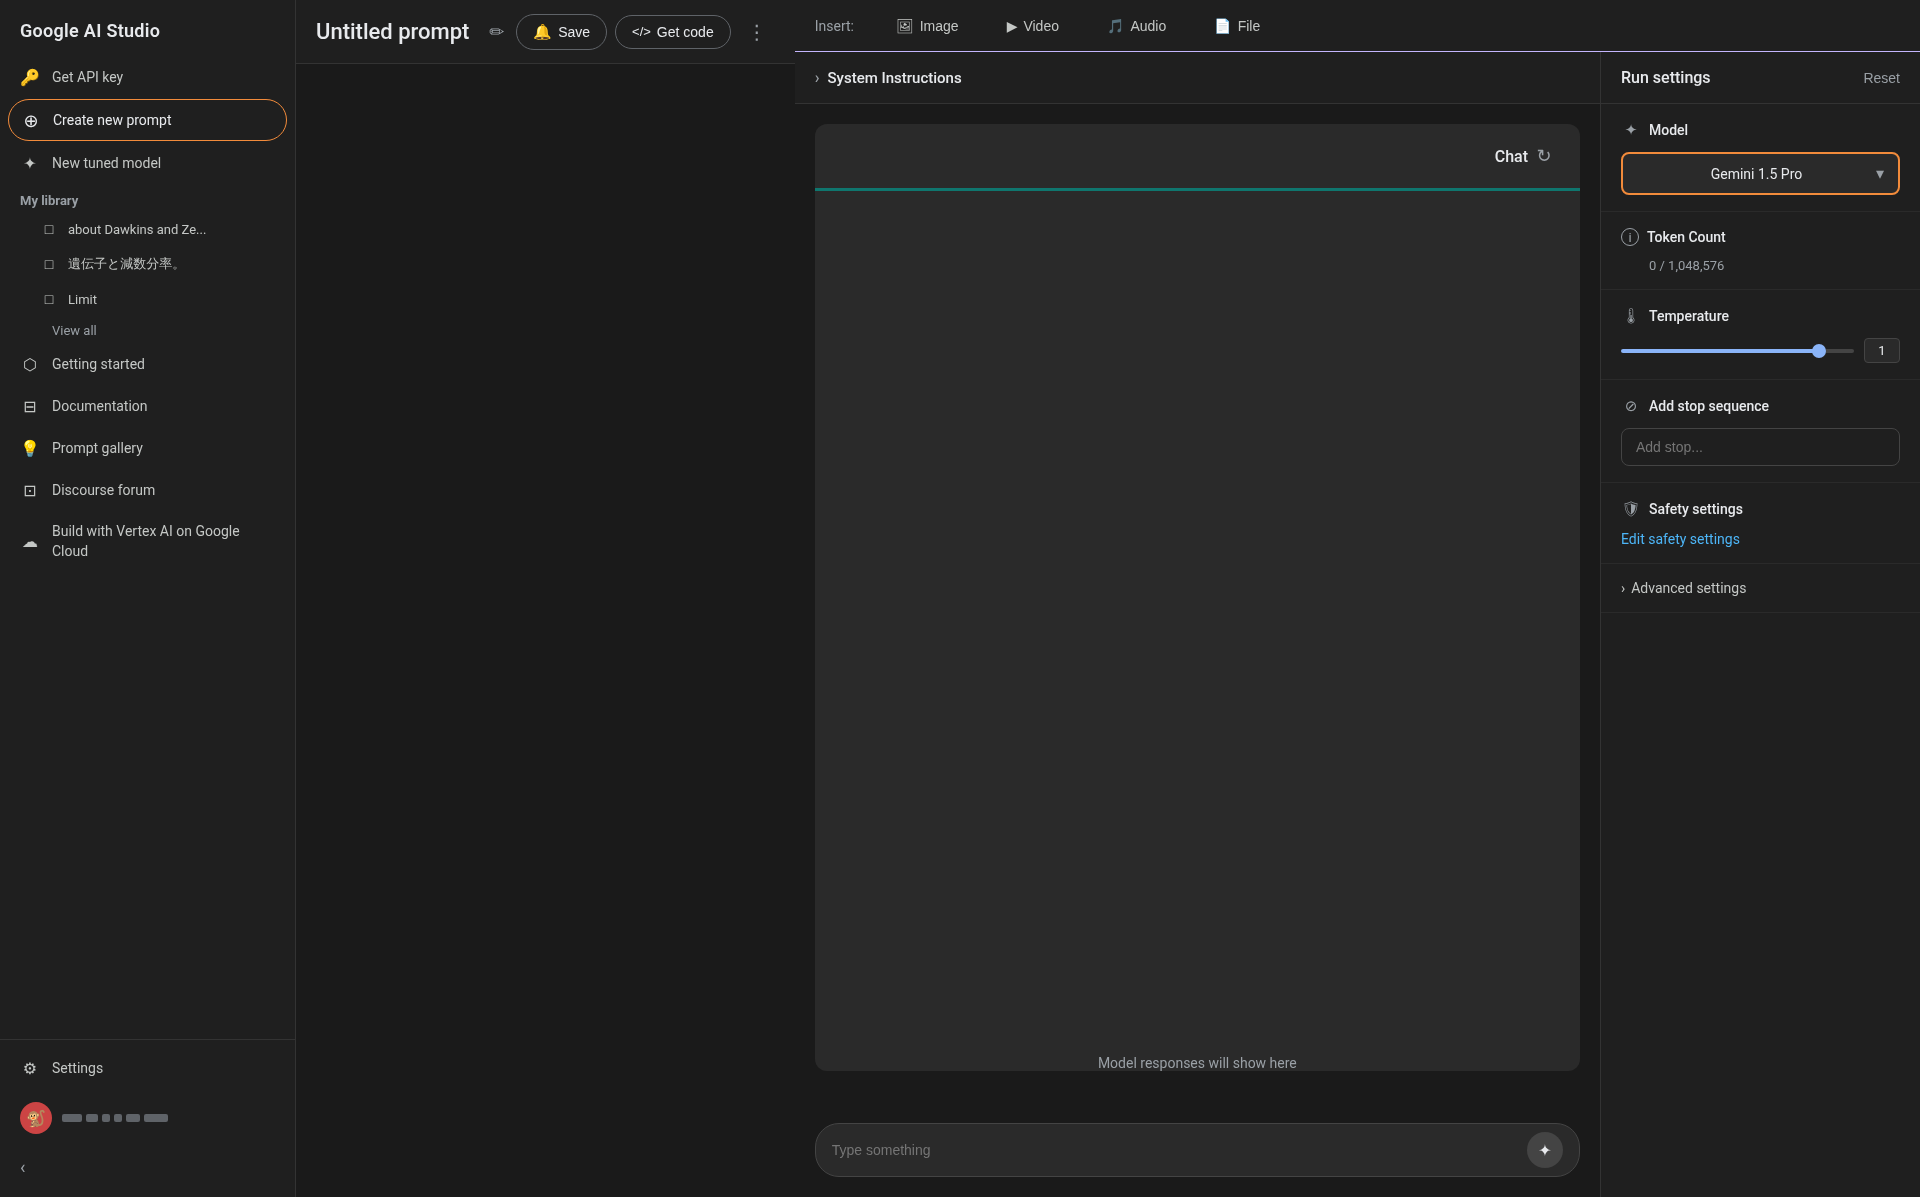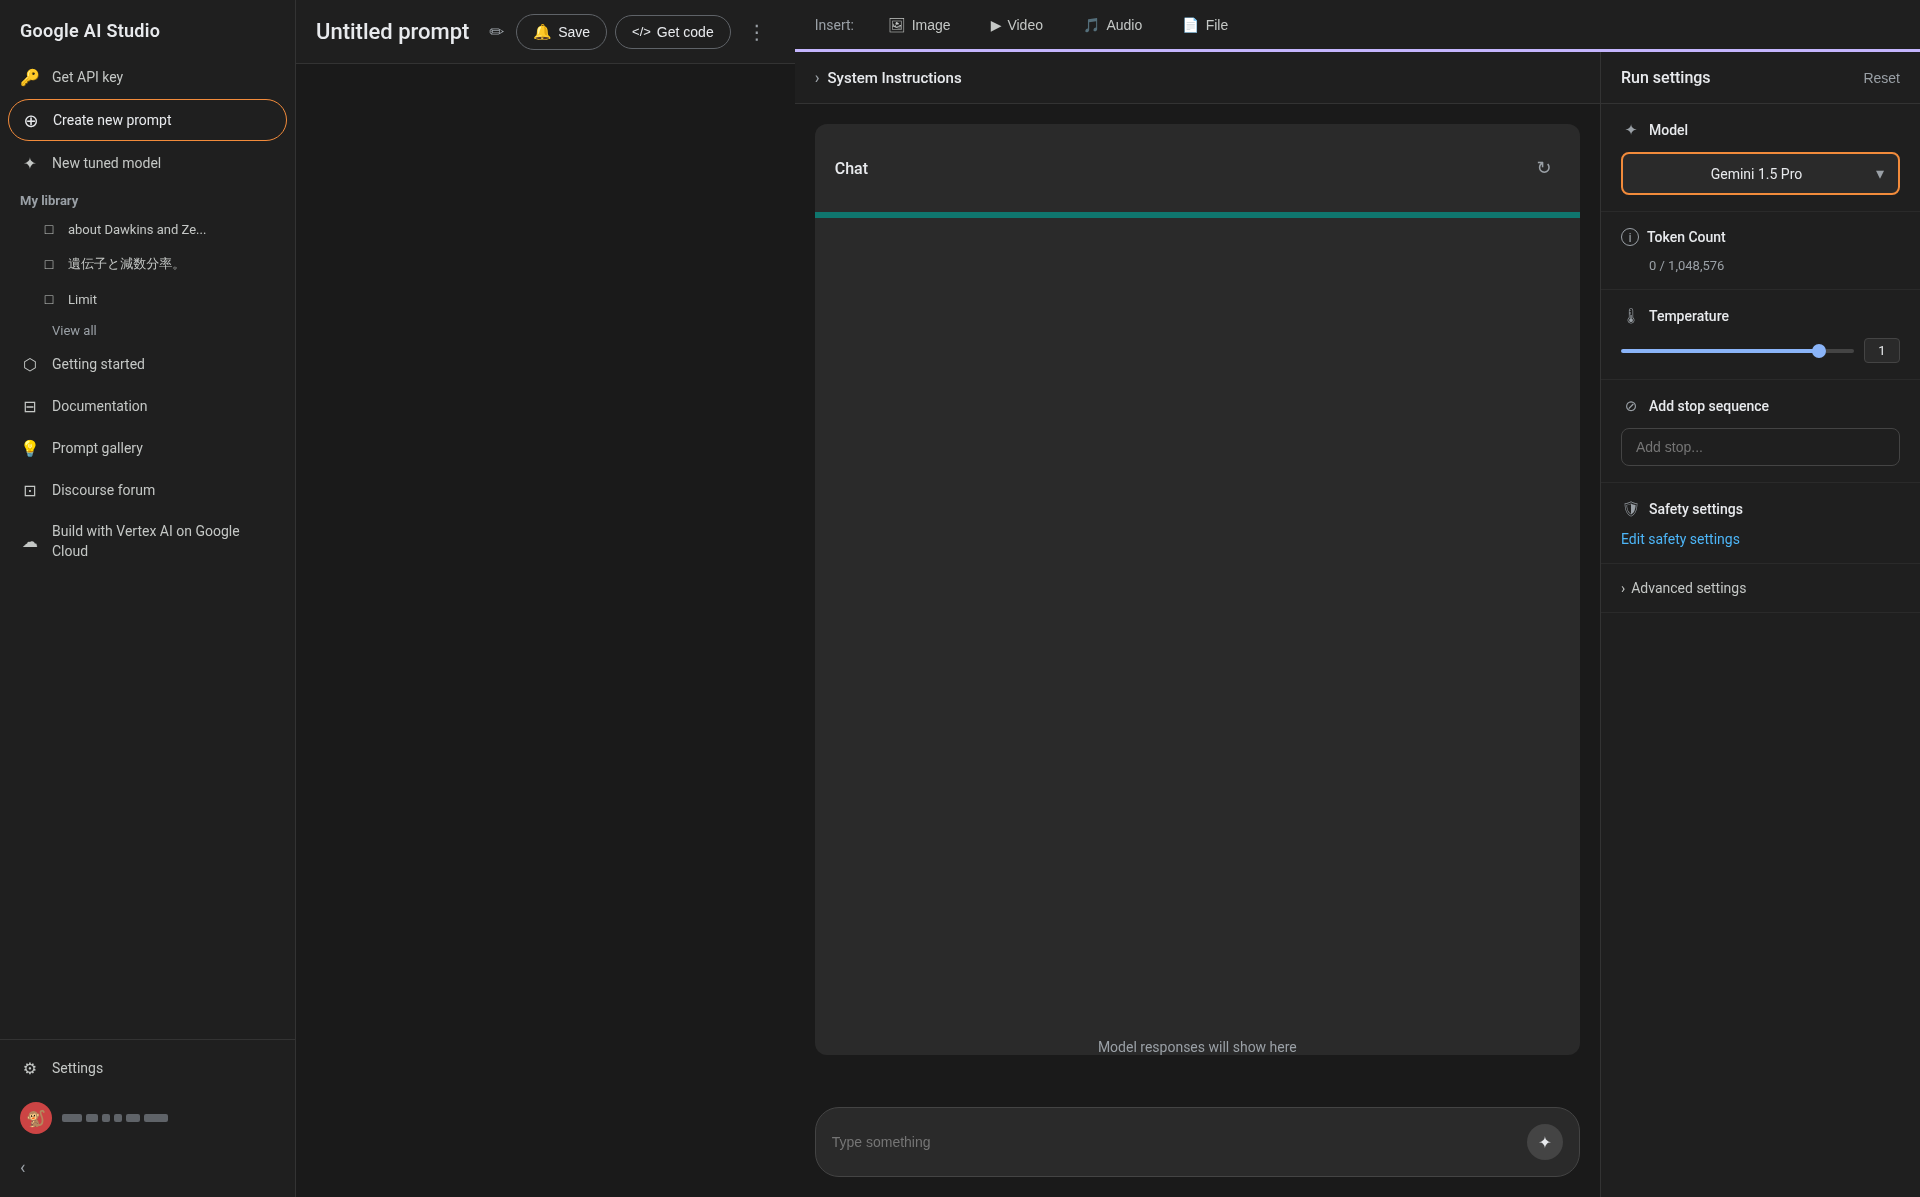--- a/index.html
+++ b/index.html
@@ -211,23 +211,23 @@
       align-items: center;
       justify-content: center;
     }
 
     
     .toolbar {
       height: 52px;
       display: flex;
       align-items: center;
       padding: 0 20px;
-      border-bottom: 3px solid #c4b5fd;
+      border-bottom: 1px solid #c4b5fd;
       background: #1f1f1f;
-      gap: 12px;
+      gap: 20px;
     }
     .toolbar-label {
       color: #9aa0a6;
       font-size: 14px;
       margin-right: 8px;
     }
     .toolbar-btn {
       display: flex;
       align-items: center;
       gap: 6px;
@@ -285,23 +285,23 @@
       background: #2a2a2a;
       border-radius: 12px;
       height: calc(100% - 20px);
       min-height: 500px;
       display: flex;
       flex-direction: column;
     }
     .chat-header {
       display: flex;
       align-items: center;
-      justify-content: space-between;
-      padding: 28px 20px;
-      border-bottom: 6px solid #0f766e;
+      justify-content: flex-end;
+      padding: 16px 20px;
+      border-bottom: 3px solid #0f766e;
     }
     .chat-title {
       font-size: 16px;
       color: #e8eaed;
       font-weight: 500;
     }
     .refresh-btn {
       width: 32px;
       height: 32px;
       border-radius: 50%;
@@ -328,21 +328,21 @@
     
     .chat-input-area {
       padding: 12px 20px 20px 20px;
     }
     .chat-input-container {
       display: flex;
       align-items: center;
       background: #2a2a2a;
       border: 1px solid #444;
       border-radius: 24px;
-      padding: 16px 16px;
+      padding: 8px 16px;
       gap: 4px;
     }
     .chat-input {
       flex: 1;
       background: transparent;
       border: none;
       color: #9aa0a6;
       font-size: 14px;
       outline: none;
     }

